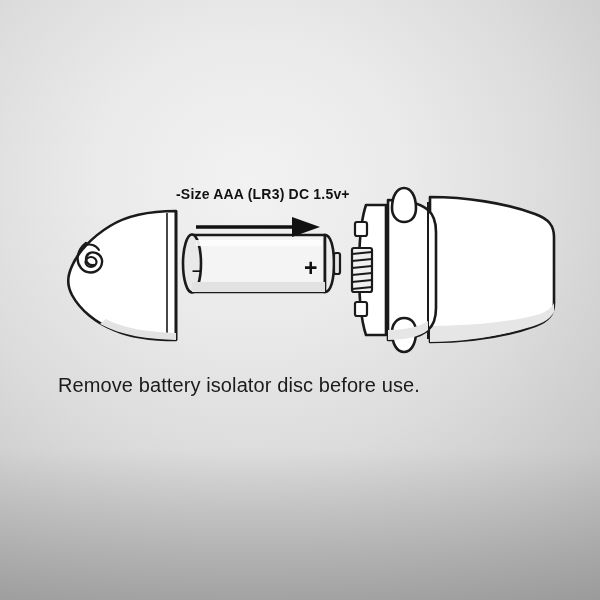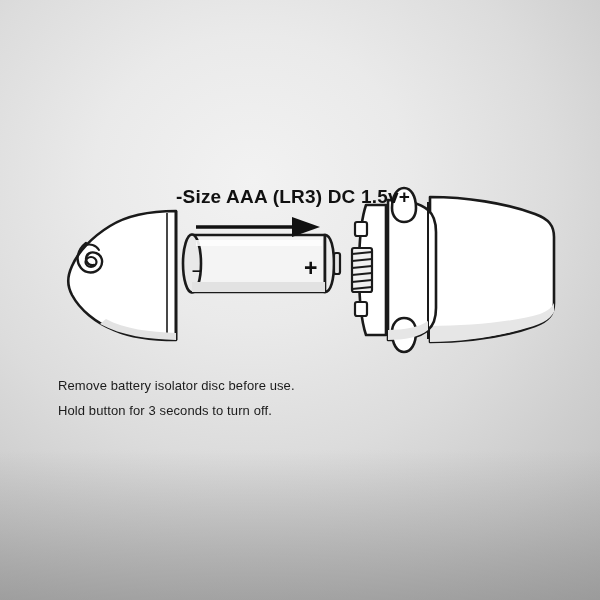--- a/index.html
+++ b/index.html
@@ -38,31 +38,31 @@
     left: 0;
     top: 0;
   }
   .caption-block {
     position: absolute;
     left: 58px;
     top: 373px;
     width: 500px;
   }
   .caption-line {
-    font-size: 13px;
+    font-size: 20px;
     line-height: 25px;
     color: #1b1b1b;
     letter-spacing: 0.1px;
     white-space: nowrap;
   }
   .battery-label {
     position: absolute;
     left: 176px;
     top: 186px;
-    font-size: 19px;
+    font-size: 14px;
     font-weight: bold;
     color: #111;
     letter-spacing: 0.2px;
     white-space: nowrap;
   }
   .polarity {
     position: absolute;
     font-weight: bold;
     color: #111;
     font-family: "Liberation Sans", sans-serif;
@@ -187,16 +187,15 @@
     </g>
   </svg>
 
   <div class="battery-label">-Size AAA (LR3) DC 1.5v+</div>
 
   <div class="polarity minus">–</div>
   <div class="polarity plus">+</div>
 
   <div class="caption-block">
     <div class="caption-line">Remove battery isolator disc before use.</div>
-    <div class="caption-line">Hold button for 3 seconds to turn off.</div>
   </div>
 
 </div>
 
 </body></html>

